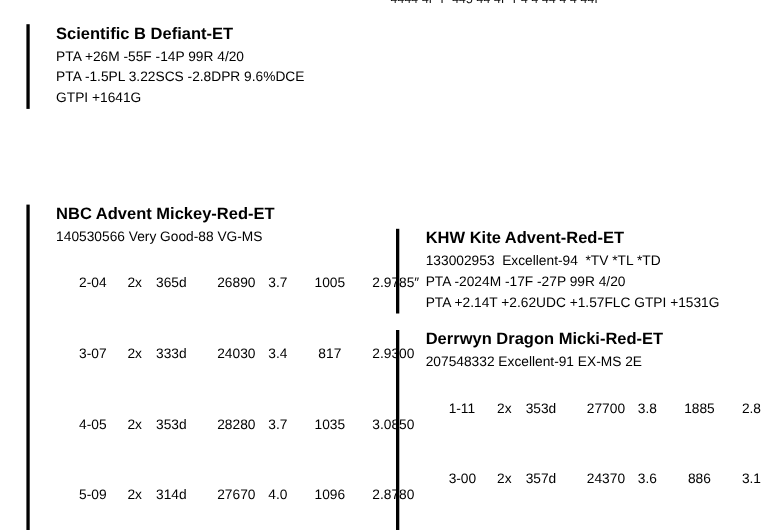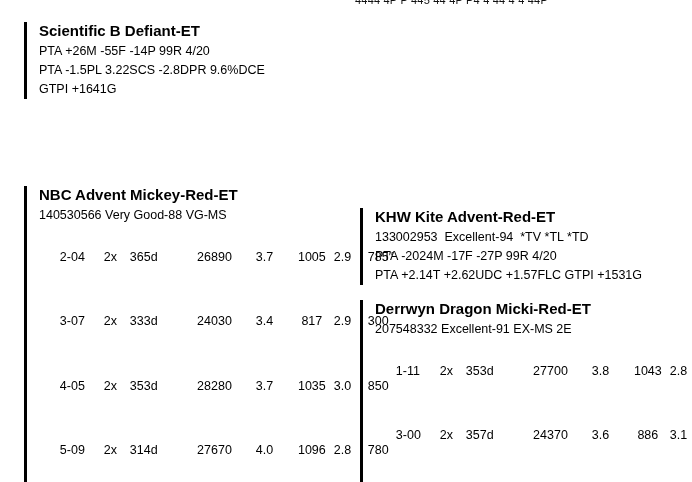--- a/index.html
+++ b/index.html
@@ -32,21 +32,21 @@
     color: #111;
     font-size: 11px;
     letter-spacing: .2px;
     white-space: nowrap;
   }
   .top-strip span { display: block; margin-top: -6px; }
 
   
   .block {
     position: absolute;
-    padding-left: 12px;
+    padding-left: 24px;
     border-left: 3px solid #000;
   }
   .block .title {
     font-weight: bold;
     font-size: 15px;
     line-height: 17px;
     margin-bottom: 3px;
     white-space: nowrap;
   }
   .block .line {
@@ -59,24 +59,24 @@
     font-size: 12.5px;
     line-height: 21.5px;
     white-space: pre;
     font-family: "Liberation Sans", sans-serif;
   }
   .row span { display: inline-block; }
 
   .c-lact  { width: 44px; }
   .c-times { width: 26px; }
   .c-days  { width: 44px; }
-  .c-milk  { width: 58px; text-align: right; }
-  .c-fatp  { width: 34px; margin-left: 24px; }
+  .c-milk  { width: 58px; text-align: center; }
+  .c-fatp  { width: 34px; }
   .c-fat   { width: 44px; text-align: center; }
-  .c-prop  { width: 34px; }
+  .c-prop  { width: 34px; text-align: right; }
   .c-pro   { width: 52px; text-align: left; }
 
   
   #blk-scientific { left: 24px; top: 22px; width: 310px; }
   #blk-nbc        { left: 24px; top: 186px; width: 300px; }
   #blk-khw        { left: 360px; top: 208px; width: 325px; }
   #blk-derrwyn    { left: 360px; top: 300px; width: 300px; }
 </style>
 </head>
 <body>
@@ -118,21 +118,21 @@
     <div class="line">133002953  Excellent-94  *TV *TL *TD</div>
     <div class="line">PTA -2024M -17F -27P 99R 4/20</div>
     <div class="line">PTA +2.14T +2.62UDC +1.57FLC GTPI +1531G</div>
   </div>
 
   <div class="block" id="blk-derrwyn">
     <div class="title">Derrwyn Dragon Micki-Red-ET</div>
     <div class="line">207548332 Excellent-91 EX-MS 2E</div>
 
     <div class="row">
-      <span class="c-lact">1-11</span><span class="c-times">2x</span><span class="c-days">353d</span><span class="c-milk">27700</span><span class="c-fatp">3.8</span><span class="c-fat">1043</span><span class="c-prop">2.8</span><span class="c-pro">783</span>
+      <span class="c-lact">1-11</span><span class="c-times">2x</span><span class="c-days">353d</span><span class="c-milk">27700</span><span class="c-fatp">3.8</span><span class="c-fat">1885</span><span class="c-prop">2.8</span><span class="c-pro">783</span>
     </div>
     <div class="row">
       <span class="c-lact">3-00</span><span class="c-times">2x</span><span class="c-days">357d</span><span class="c-milk">24370</span><span class="c-fatp">3.6</span><span class="c-fat">886</span><span class="c-prop">3.1</span><span class="c-pro">749</span>
     </div>
     <div class="row">
       
     </div>
 
   </div>
 

